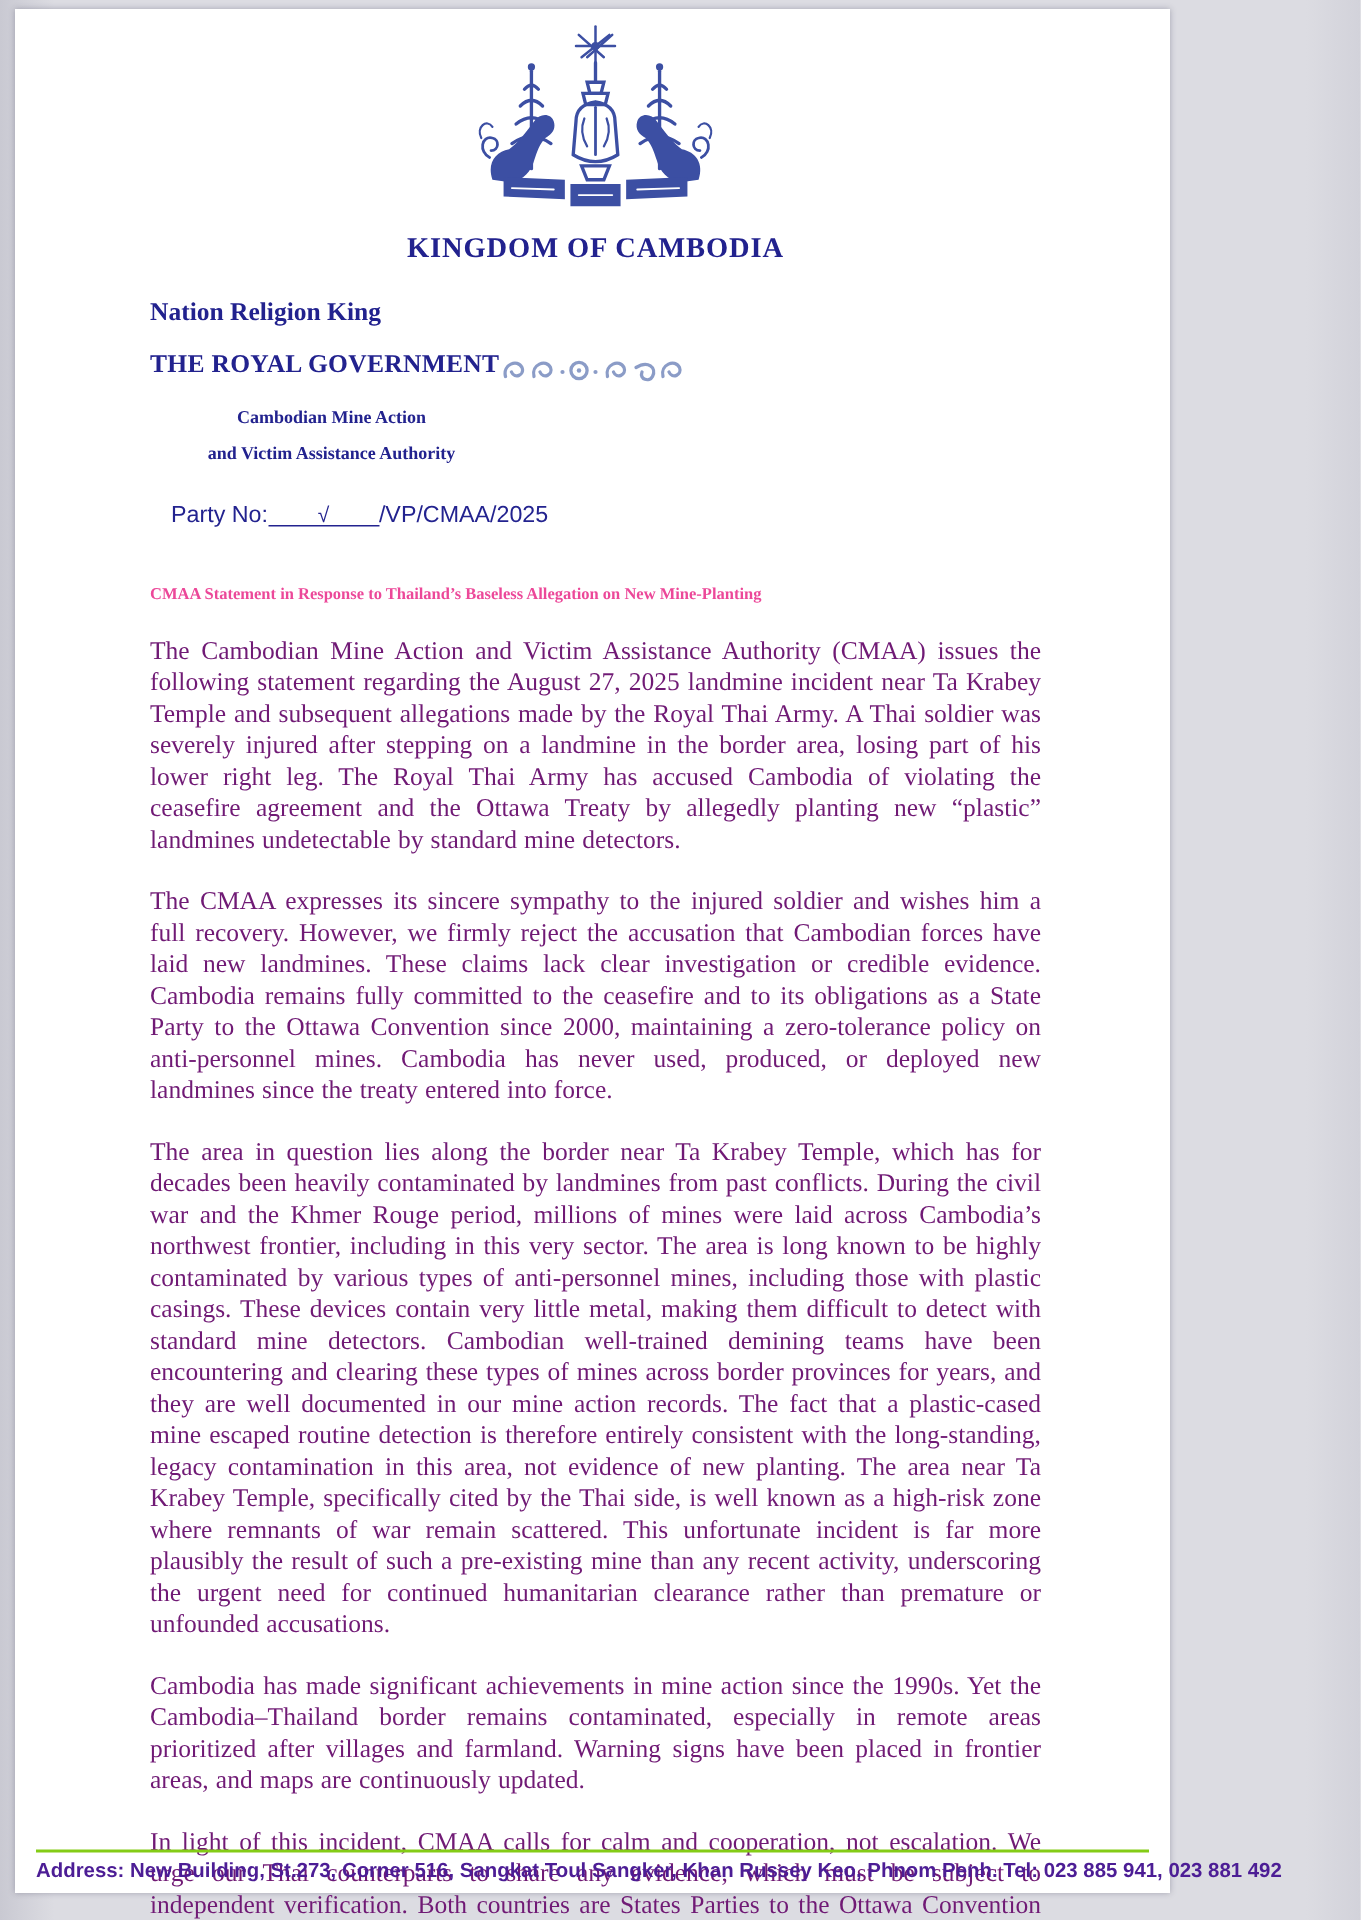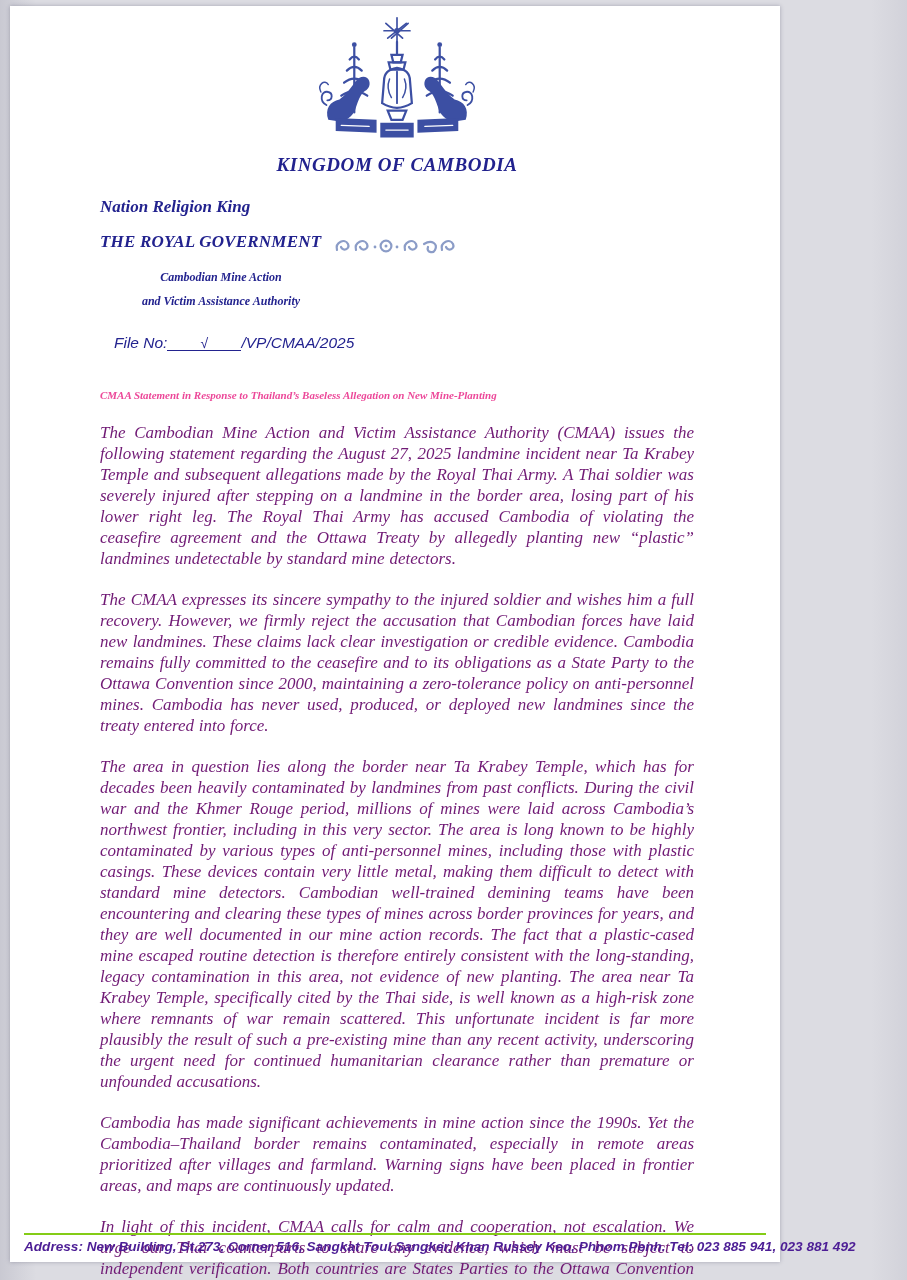--- a/index.html
+++ b/index.html
@@ -15,21 +15,20 @@
     background: linear-gradient(90deg, #c9c9d2 0%, #dcdce2 4%, #dcdce2 96%, #d2d2da 100%);
     overflow: hidden;
   }
   .page {
     position: absolute;
     left: 10px; top: 6px;
     width: 770px; height: 1256px;
     background: #ffffff;
     box-shadow: 0 0 4px rgba(60,60,90,0.35);
     padding: 0 86px 0 90px;
-    font-style: italic;
   }
   
   .emblem-wrap { text-align: center; margin-top: 8px; }
   .emblem-wrap svg { display: inline-block; }
   .kingdom-title {
     text-align: center;
     font-weight: bold;
     font-size: 19px;
     letter-spacing: 0.6px;
     color: #22228e;
@@ -205,21 +204,21 @@
           <circle cx="52" cy="11" r="1.5" fill="#8b9cc7" stroke="none"></circle>
           <circle cx="63" cy="12" r="1.4" fill="#8b9cc7" stroke="none"></circle>
           <path d="M71,15 C69,7 79,3 82,9 C84,14 77,17 75,12"></path>
           <path d="M90,9 C98,4 104,9 101,15 C99,19 92,17 94,12"></path>
           <path d="M108,15 C106,7 116,3 119,9 C121,14 114,17 112,12"></path>
         </g>
       </svg>
     </div>
 
     <div class="file-line">
-      <span>File No:</span><span class="file-blank">√</span><span>/VP/CMAA/2025</span>
+      <span>Party No:</span><span class="file-blank">√</span><span>/VP/CMAA/2025</span>
     </div>
 
     <div class="statement-title">CMAA Statement in Response to Thailand’s Baseless Allegation on New Mine-Planting</div>
 
     <div class="body-text">
       <p>The Cambodian Mine Action and Victim Assistance Authority (CMAA) issues the following statement regarding the August 27, 2025 landmine incident near Ta Krabey Temple and subsequent allegations made by the Royal Thai Army. A Thai soldier was severely injured after stepping on a landmine in the border area, losing part of his lower right leg. The Royal Thai Army has accused Cambodia of violating the ceasefire agreement and the Ottawa Treaty by allegedly planting new “plastic” landmines undetectable by standard mine detectors.</p>
       <p>The CMAA expresses its sincere sympathy to the injured soldier and wishes him a full recovery. However, we firmly reject the accusation that Cambodian forces have laid new landmines. These claims lack clear investigation or credible evidence. Cambodia remains fully committed to the ceasefire and to its obligations as a State Party to the Ottawa Convention since 2000, maintaining a zero-tolerance policy on anti-personnel mines. Cambodia has never used, produced, or deployed new landmines since the treaty entered into force.</p>
       <p>The area in question lies along the border near Ta Krabey Temple, which has for decades been heavily contaminated by landmines from past conflicts. During the civil war and the Khmer Rouge period, millions of mines were laid across Cambodia’s northwest frontier, including in this very sector. The area is long known to be highly contaminated by various types of anti-personnel mines, including those with plastic casings. These devices contain very little metal, making them difficult to detect with standard mine detectors. Cambodian well-trained demining teams have been encountering and clearing these types of mines across border provinces for years, and they are well documented in our mine action records. The fact that a plastic-cased mine escaped routine detection is therefore entirely consistent with the long-standing, legacy contamination in this area, not evidence of new planting. The area near Ta Krabey Temple, specifically cited by the Thai side, is well known as a high-risk zone where remnants of war remain scattered. This unfortunate incident is far more plausibly the result of such a pre-existing mine than any recent activity, underscoring the urgent need for continued humanitarian clearance rather than premature or unfounded accusations.</p>
       <p>Cambodia has made significant achievements in mine action since the 1990s. Yet the Cambodia–Thailand border remains contaminated, especially in remote areas prioritized after villages and farmland. Warning signs have been placed in frontier areas, and maps are continuously updated.</p>
       <p>In light of this incident, CMAA calls for calm and cooperation, not escalation. We urge our Thai counterparts to share any evidence, which must be subject to independent verification. Both countries are States Parties to the Ottawa Convention and share a duty to prevent new use and clear old mines. We welcome the existing bilateral mechanisms, including Regional Border Committee meetings, and remain open to coordinated humanitarian demining initiatives.</p>

